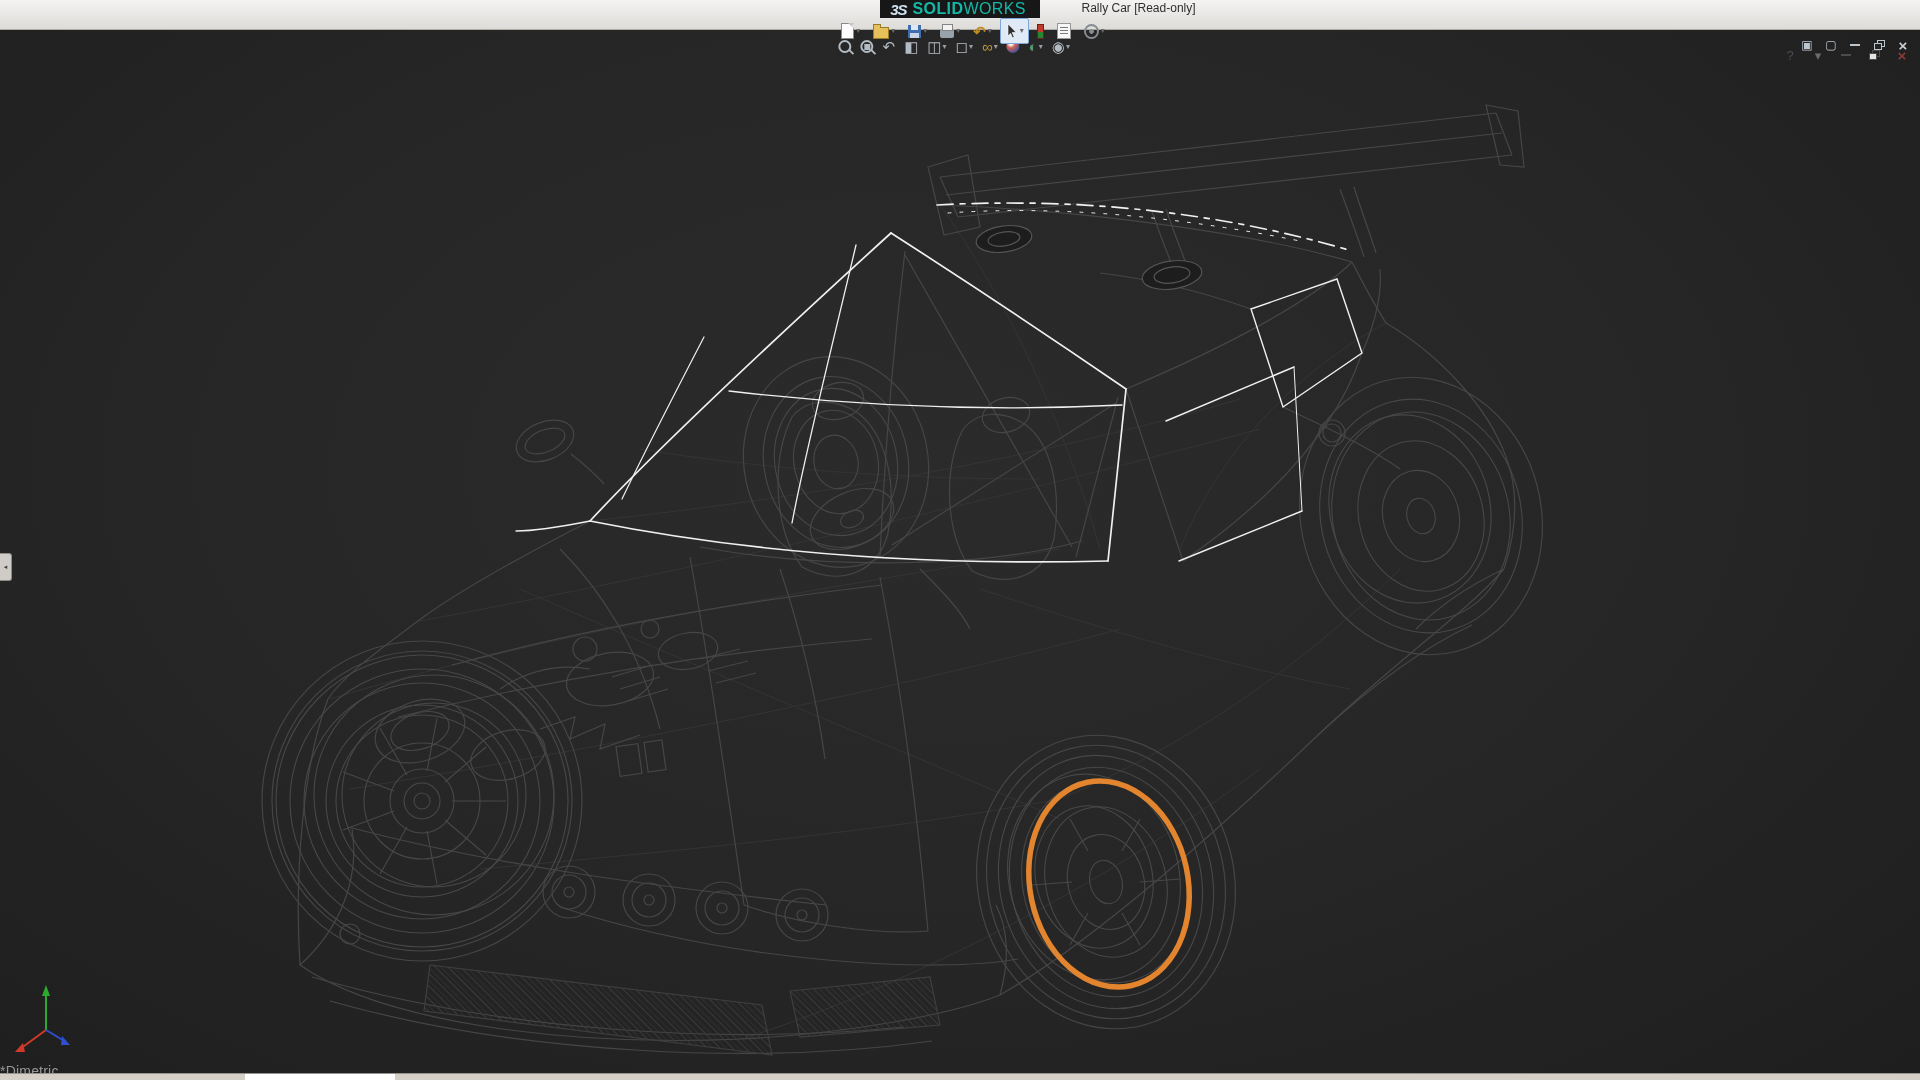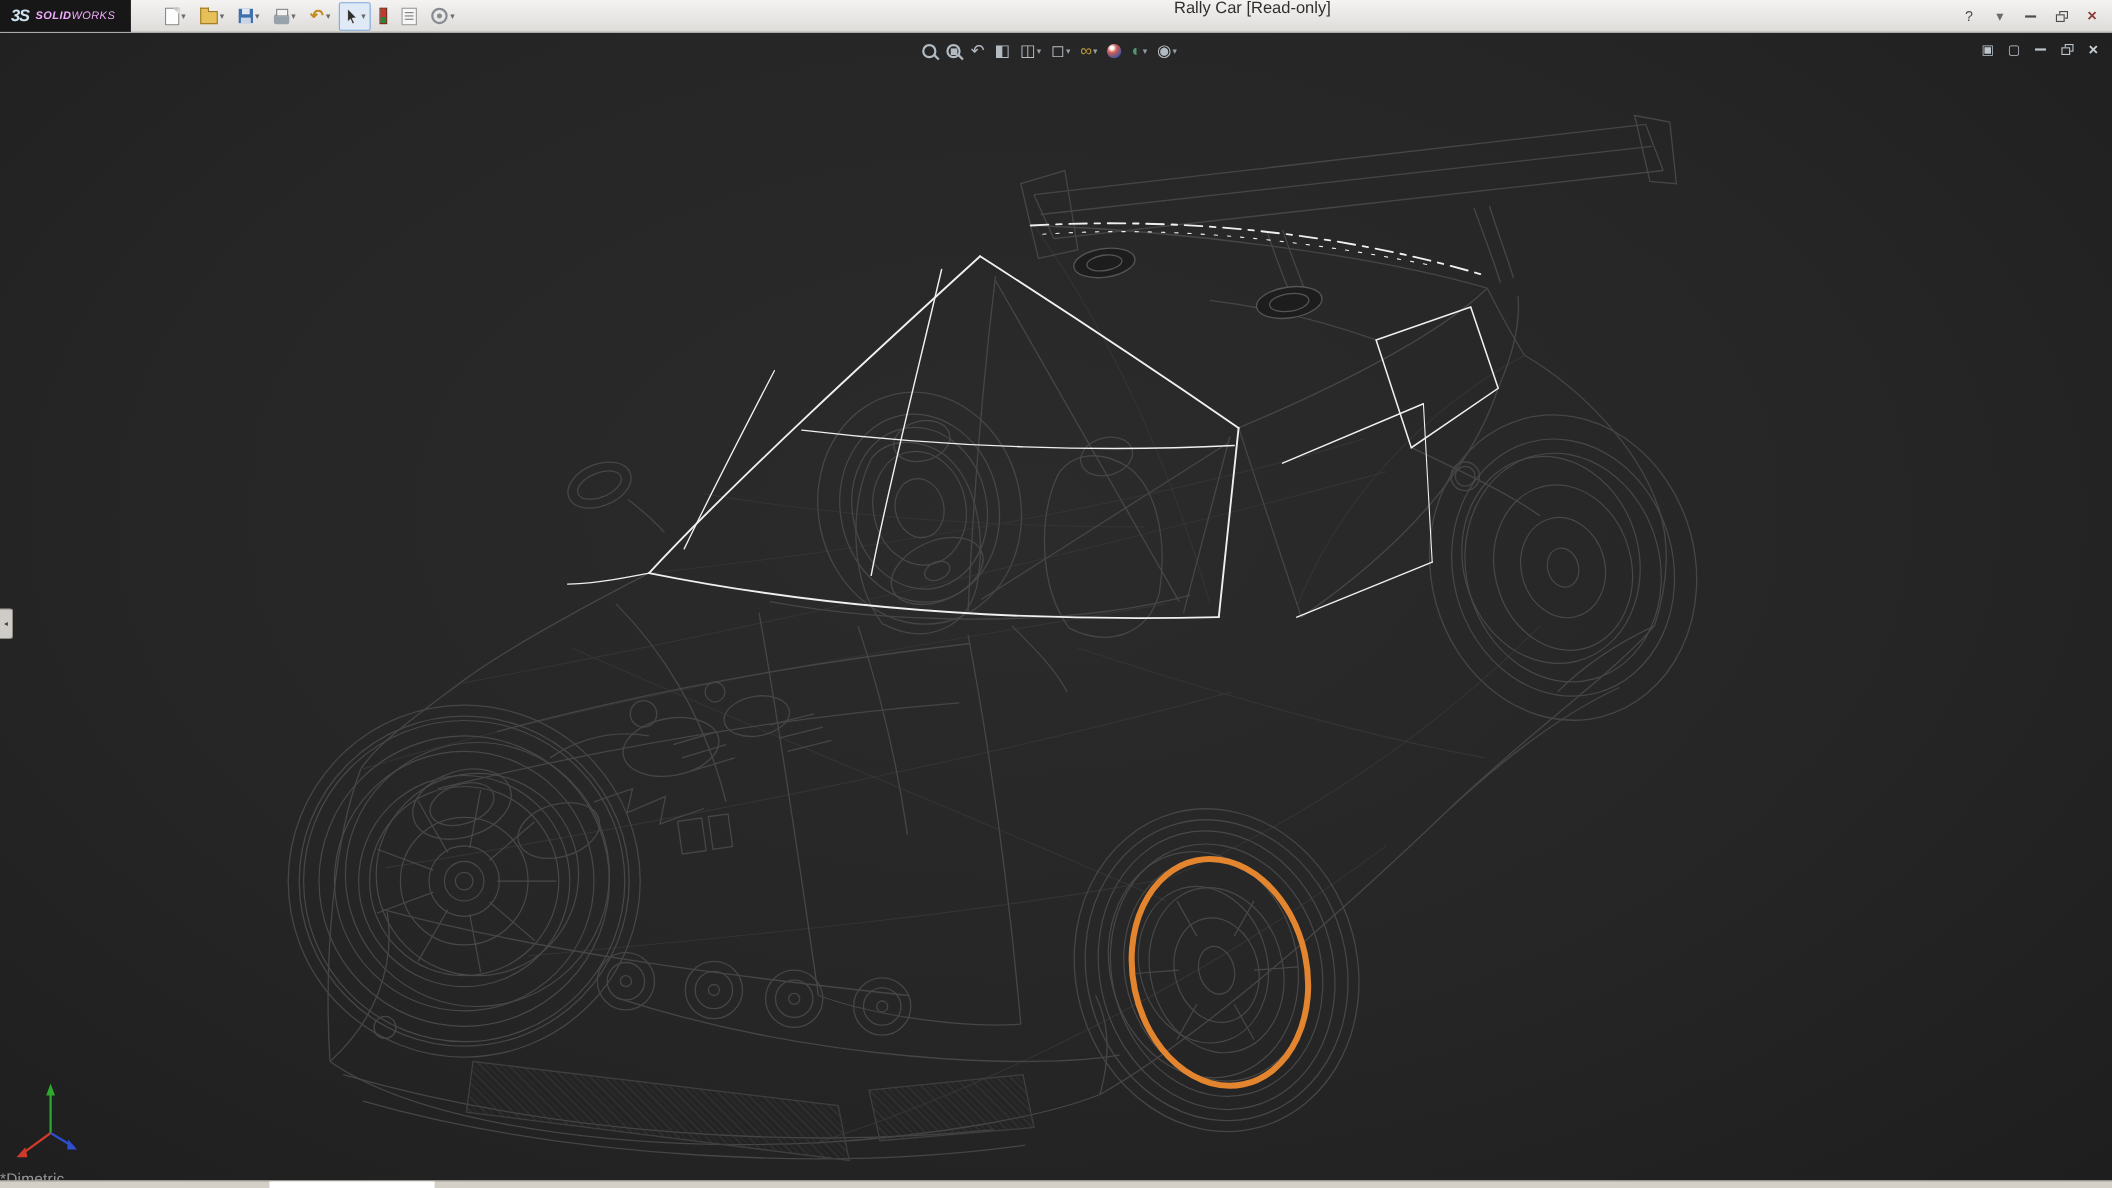--- a/index.html
+++ b/index.html
@@ -1,25 +1,25 @@
 <!DOCTYPE html>
 <html><head>
 <meta charset="utf-8">
 <style>
   html,body{margin:0;padding:0;width:1920px;height:1080px;overflow:hidden;
     background:#242424;font-family:"Liberation Sans",sans-serif;-webkit-font-smoothing:antialiased;}
 
   
   #titlebar{position:absolute;top:0;left:0;right:0;height:29px;
     background:linear-gradient(#f4f3f2,#dddcd9);border-bottom:1px solid #aeaca7;
-    display:flex;align-items:center;z-index:40;}
+    display:flex;align-items:center;z-index:40;flex-direction:column;}
   #logo{height:29px;background:#171717;display:flex;align-items:center;gap:6px;
     padding:0 14px 0 10px;}
   #logo .mark{color:#cfe4f0;font-weight:bold;font-style:italic;font-size:15px;letter-spacing:-1px;}
-  #logo .word{color:#f0abfc;font-size:10px;letter-spacing:.4px;font-style:italic;}
+  #logo .word{color:#14b8a6;font-size:16px;letter-spacing:.4px;}
   #logo .word b{font-weight:bold;}
   #main-toolbar{display:flex;align-items:center;gap:3px;margin-left:26px;}
   .tb-item{display:flex;align-items:center;gap:2px;height:24px;padding:0 4px;border-radius:2px;border:1px solid transparent;}
   .tb-item.active{background:#e0eaf6;border:1px solid #7da7d9;}
   .dd{font-size:8px;color:#6b6b6b;line-height:1;}
   .gicon{font-size:15px;line-height:1;}
   .undo-g{color:#c08c20;font-weight:bold;}
   
   .ic{display:inline-block;position:relative;}
   .ic-page{width:11px;height:14px;background:#fdfdfd;border:1px solid #8a8a8a;}
@@ -44,21 +44,21 @@
   
   #win-controls{margin-left:auto;display:flex;align-items:center;gap:4px;padding-right:6px;color:#4c4c4c;}
   .wc{width:24px;height:22px;display:flex;align-items:center;justify-content:center;font-size:13px;}
   .ic-min{width:10px;height:2px;background:currentColor;}
   .ic-restore{position:relative;width:11px;height:10px;}
   .ic-restore::before{content:"";position:absolute;top:0;right:0;width:6px;height:5px;border:1px solid currentColor;}
   .ic-restore::after{content:"";position:absolute;bottom:0;left:0;width:6px;height:5px;
     border:1px solid currentColor;background:#e6e5e2;}
   .wc-close{color:#8a3b36;font-weight:bold;font-size:15px;}
   #doc-title{position:absolute;left:59.3%;top:0;height:15px;transform:translateX(-50%);
-    display:flex;align-items:center;font-size:15px;color:#2f2f2f;}
+    display:flex;align-items:center;font-size:12px;color:#2f2f2f;}
 
   
   #viewport{position:absolute;top:29px;left:0;right:0;bottom:6px;
     background:radial-gradient(ellipse at 48% 42%,#2b2b2b 0%,#262626 55%,#1e1e1e 100%);}
   #scene{position:absolute;inset:0;width:100%;height:100%;}
 
   
   #headsup{position:absolute;top:8px;left:49.7%;transform:translateX(-50%);
     display:flex;align-items:center;gap:3px;}
   .hu-item{display:flex;align-items:center;gap:1px;padding:2px 3px;border-radius:2px;}

